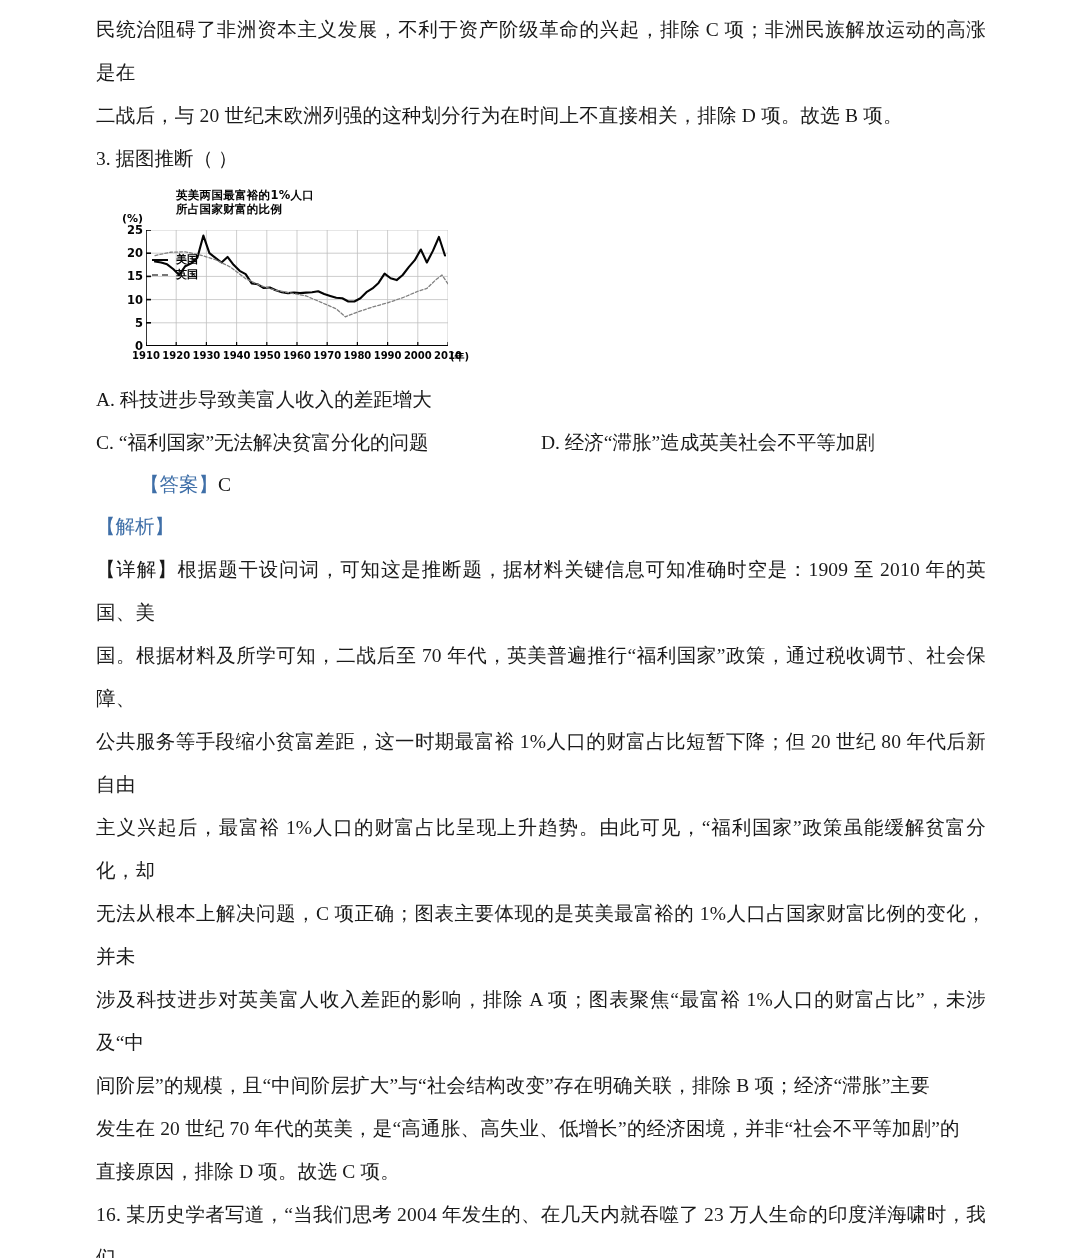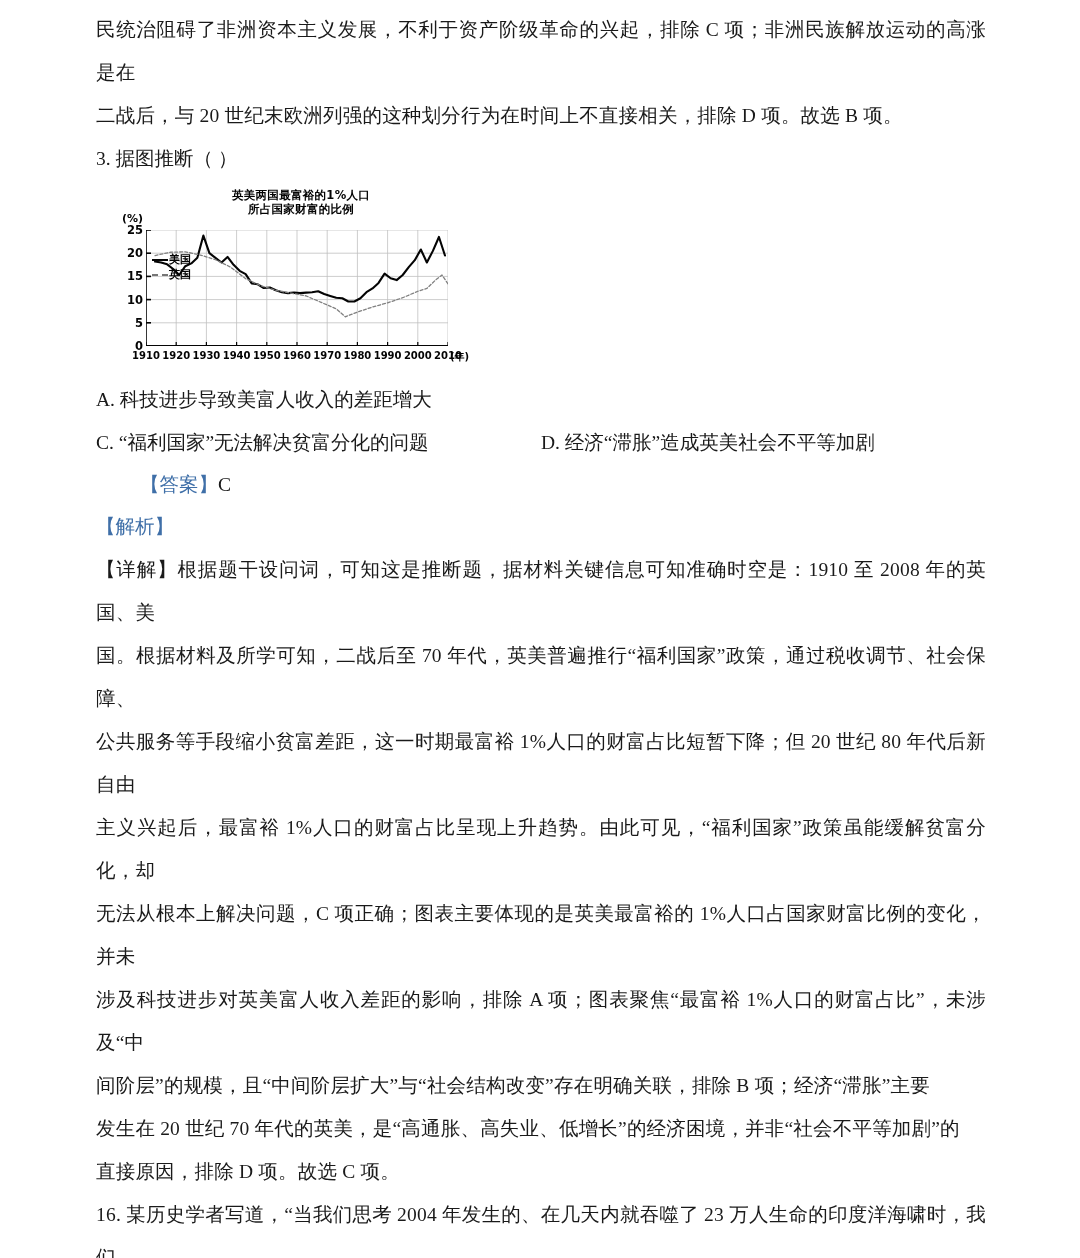--- a/index.html
+++ b/index.html
@@ -77,21 +77,21 @@
     top: 0;
     width: 350px;
     height: 188px;
     filter: grayscale(1) contrast(1.12);
   }
   .fig-title {
     position: absolute;
     left: 58px;
     top: 2px;
     width: 250px;
-    text-align: center;
+    text-align: left;
     font-family: "DejaVu Sans", sans-serif;
     font-weight: bold;
     font-size: 11.5px;
     line-height: 14px;
     color: #111;
     letter-spacing: 0.3px;
   }
   .fig-unit {
     position: absolute;
     left: 4px;
@@ -145,21 +145,21 @@
   .legend {
     position: absolute;
     left: 34px;
     top: 66px;
     font-family: "DejaVu Sans", sans-serif;
     font-weight: bold;
     font-size: 11px;
     color: #111;
     line-height: 15px;
   }
-  .legend .row { display: flex; align-items: center; gap: 1px; }
+  .legend .row { display: flex; align-items: center; gap: 8px; }
   .legend .swatch { display: inline-block; width: 16px; height: 0; border-top: 2px solid #111; }
   .legend .swatch.dash { border-top: 2px dashed #777; }
 </style>
 </head>
 <body>
 
 <div class="page">
   <div class="content">
 
     <p class="para first">民统治阻碍了非洲资本主义发展，不利于资产阶级革命的兴起，排除 C 项；非洲民族解放运动的高涨是在</p>
@@ -233,21 +233,21 @@
       <div class="c1">A. 科技进步导致美富人收入的差距增大</div>
     </div>
     <div class="opt-row">
       <div class="c1">C. “福利国家”无法解决贫富分化的问题</div>
       <div class="c2">D. 经济“滞胀”造成英美社会不平等加剧</div>
     </div>
 
     <p class="ans-line"><span class="blue">【答案】</span><span class="val">C</span></p>
     <p class="ans-line blue">【解析】</p>
 
-    <p class="para">【详解】根据题干设问词，可知这是推断题，据材料关键信息可知准确时空是：1910 至 2008 年的英国、美</p>
+    <p class="para">【详解】根据题干设问词，可知这是推断题，据材料关键信息可知准确时空是：1909 至 2010 年的英国、美</p>
     <p class="para">国。根据材料及所学可知，二战后至 70 年代，英美普遍推行“福利国家”政策，通过税收调节、社会保障、</p>
     <p class="para">公共服务等手段缩小贫富差距，这一时期最富裕 1%人口的财富占比短暂下降；但 20 世纪 80 年代后新自由</p>
     <p class="para">主义兴起后，最富裕 1%人口的财富占比呈现上升趋势。由此可见，“福利国家”政策虽能缓解贫富分化，却</p>
     <p class="para">无法从根本上解决问题，C 项正确；图表主要体现的是英美最富裕的 1%人口占国家财富比例的变化，并未</p>
     <p class="para">涉及科技进步对英美富人收入差距的影响，排除 A 项；图表聚焦“最富裕 1%人口的财富占比”，未涉及“中</p>
     <p class="para">间阶层”的规模，且“中间阶层扩大”与“社会结构改变”存在明确关联，排除 B 项；经济“滞胀”主要</p>
     <p class="para">发生在 20 世纪 70 年代的英美，是“高通胀、高失业、低增长”的经济困境，并非“社会不平等加剧”的</p>
     <p class="para">直接原因，排除 D 项。故选 C 项。</p>
 
     <p class="para">16. 某历史学者写道，“当我们思考 2004 年发生的、在几天内就吞噬了 23 万人生命的印度洋海啸时，我们</p>

